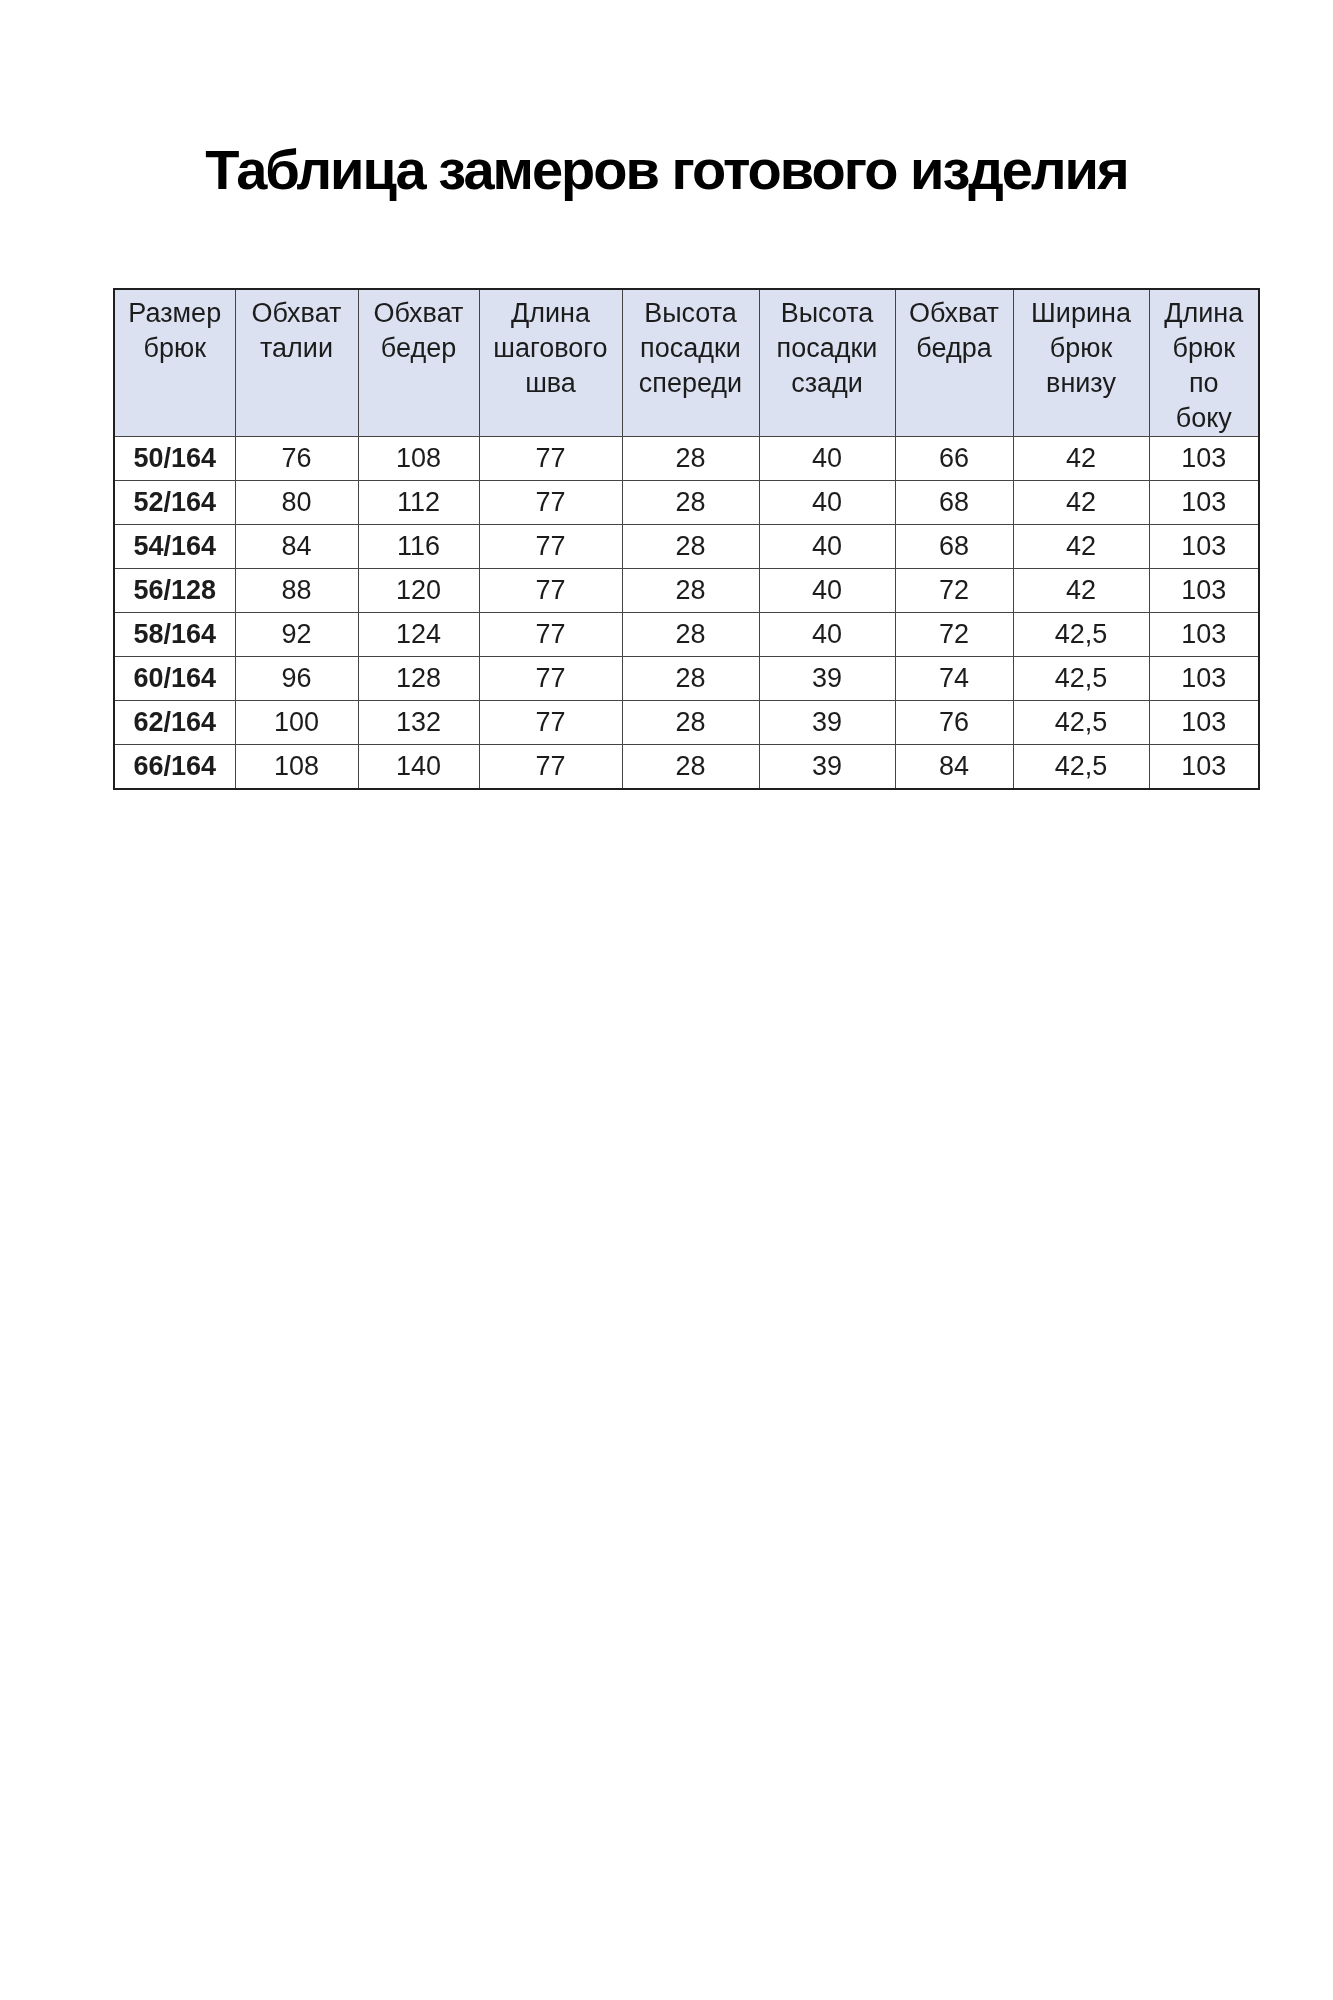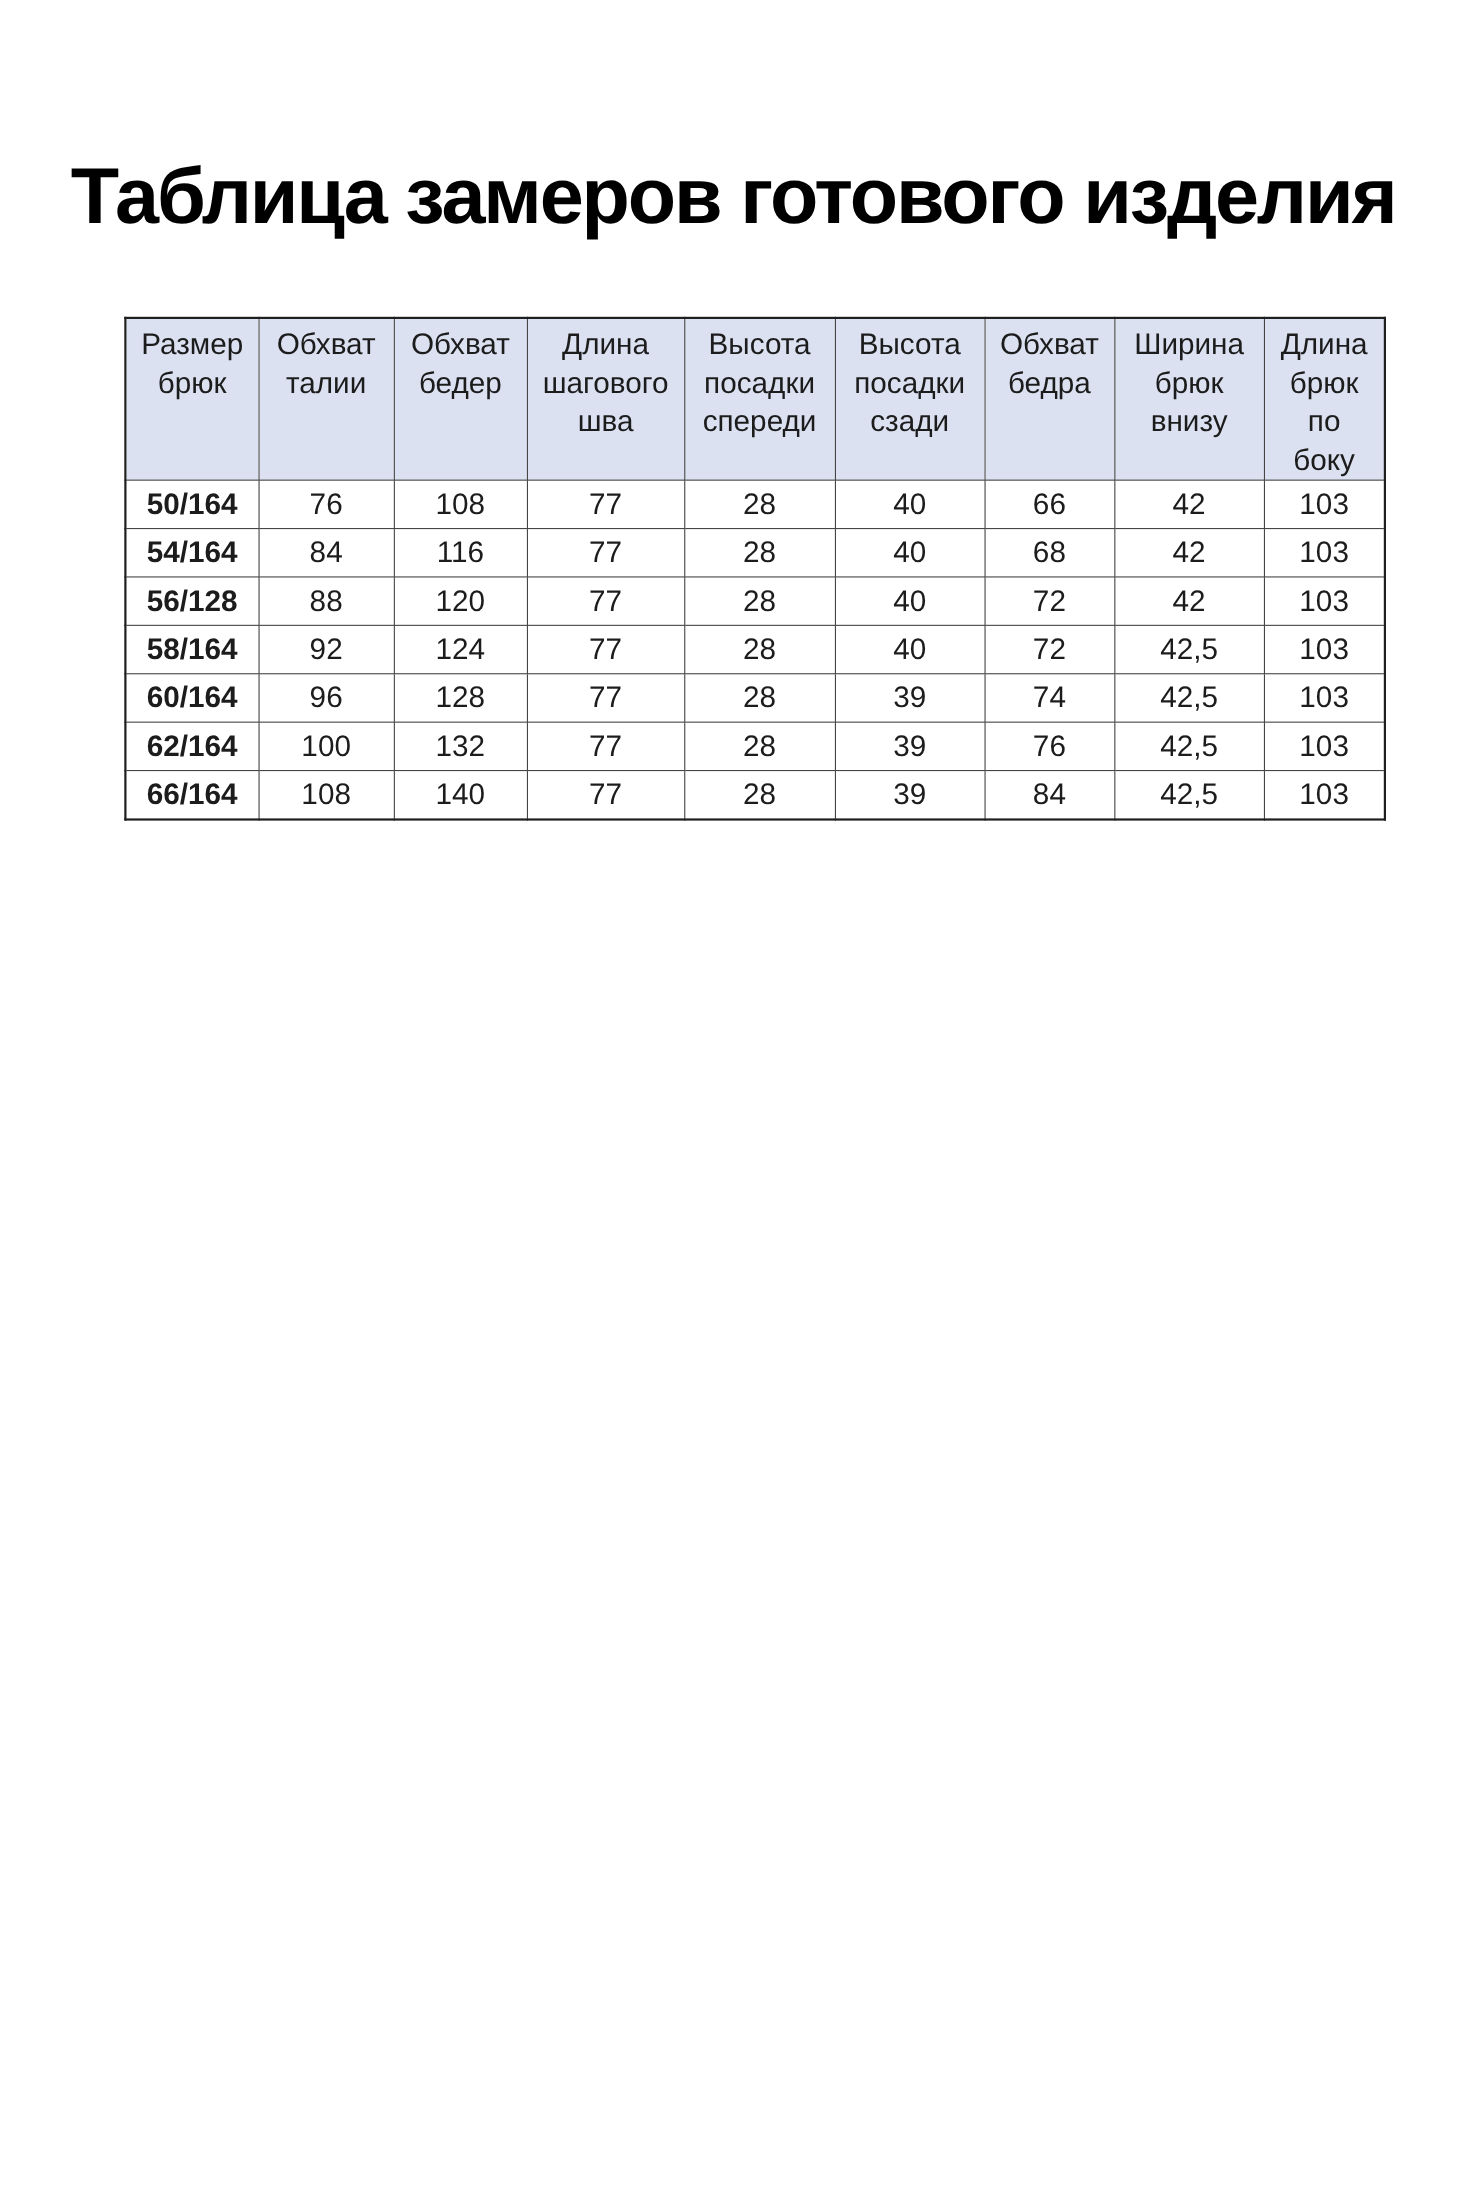--- a/index.html
+++ b/index.html
@@ -18,21 +18,21 @@
     color:var(--text);
     position:relative;
     overflow:hidden;
   }
   .title{
     position:absolute;
     top:138px;
     left:0;
     width:1333px;
     text-align:center;
-    font-size:72px;
+    font-size:56px;
     font-weight:700;
     letter-spacing:-2px;
     color:#000000;
     line-height:1.15;
     white-space:nowrap;
   }
   table.measurements{
     position:absolute;
     left:113px;
     top:288px;
@@ -125,20 +125,31 @@
         <td>76</td>
         <td>108</td>
         <td>77</td>
         <td>28</td>
         <td>40</td>
         <td>66</td>
         <td>42</td>
         <td>103</td>
       </tr>
       <tr>
+        <td class="size-col">52/164</td>
+        <td>80</td>
+        <td>112</td>
+        <td>77</td>
+        <td>28</td>
+        <td>40</td>
+        <td>68</td>
+        <td>42</td>
+        <td>103</td>
+      </tr>
+      <tr>
         <td class="size-col">54/164</td>
         <td>84</td>
         <td>116</td>
         <td>77</td>
         <td>28</td>
         <td>40</td>
         <td>68</td>
         <td>42</td>
         <td>103</td>
       </tr>

